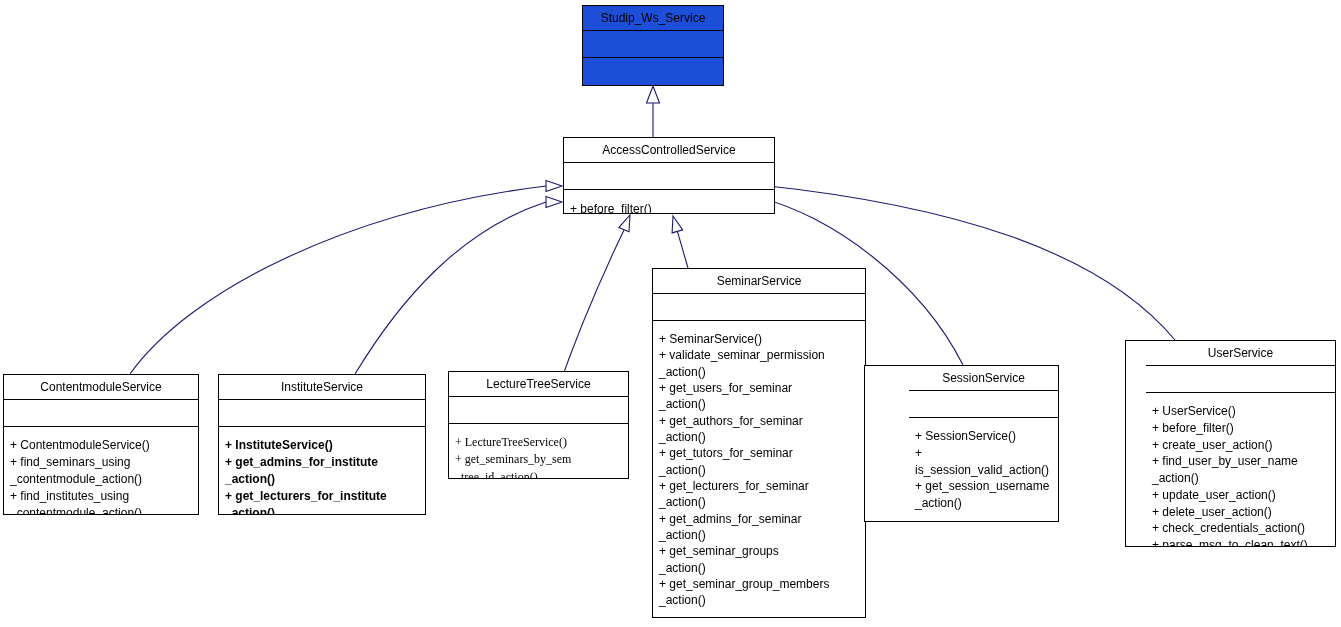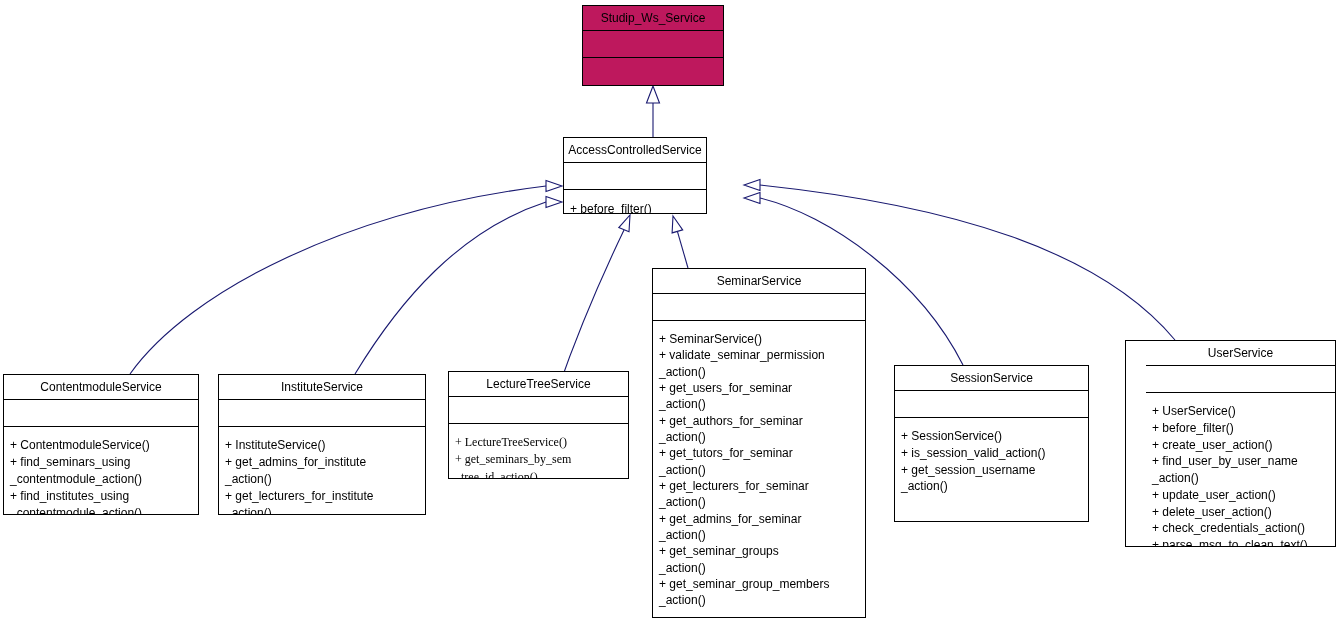--- a/index.html
+++ b/index.html
@@ -48,47 +48,47 @@
       <g>
         <path d="M 963,365 C 920,280 830,215 760,198" fill="none" stroke="#191970" stroke-width="1.1"></path>
         <polygon points="744,198 760,192.5 760,203.5" fill="#ffffff" stroke="#191970" stroke-width="1.1"></polygon>
       </g>
       <g>
         <path d="M 1175,340 C 1100,250 950,205 760,185" fill="none" stroke="#191970" stroke-width="1.1"></path>
         <polygon points="744,185 760,179.5 760,190.5" fill="#ffffff" stroke="#191970" stroke-width="1.1"></polygon>
       </g>
     </svg>
   <div id="boxes-layer">
-      <div class="class-box" style="left: 582px; top: 5px; width: 142px; height: 81px; border-color: rgb(0, 0, 0); background: #be185d; color: rgb(0, 0, 0);">
+      <div class="class-box" style="left: 582px; top: 5px; width: 142px; height: 81px; border-color: rgb(0, 0, 0); background: #1d4ed8; color: rgb(0, 0, 0);">
     <div class="c-title" style="border-color: rgb(0, 0, 0);">Studip_Ws_Service</div>
     <div class="c-attrs" style="border-color: rgb(0, 0, 0);"></div>
     <div class="c-methods"></div>
   </div>
-      <div class="class-box" style="left: 563px; top: 137px; width: 144px; height: 77px; border-color: rgb(0, 0, 0); background: rgb(255, 255, 255); color: rgb(0, 0, 0);">
+      <div class="class-box" style="left: 563px; top: 137px; width: 212px; height: 77px; border-color: rgb(0, 0, 0); background: rgb(255, 255, 255); color: rgb(0, 0, 0);">
     <div class="c-title" style="border-color: rgb(0, 0, 0);">AccessControlledService</div>
     <div class="c-attrs" style="border-color: rgb(0, 0, 0);"></div>
     <div class="c-methods" style="line-height: 19px;">
           <div class="method-line">+ before_filter()</div>
         </div>
   </div>
       <div class="class-box" style="left: 3px; top: 374px; width: 196px; height: 141px; border-color: rgb(0, 0, 0); background: rgb(255, 255, 255); color: rgb(0, 0, 0);">
     <div class="c-title" style="border-color: rgb(0, 0, 0);">ContentmoduleService</div>
     <div class="c-attrs" style="border-color: rgb(0, 0, 0);"></div>
     <div class="c-methods" style="line-height: 17px;">
           <div class="method-line">+ ContentmoduleService()</div>
           <div class="method-line">+ find_seminars_using
 _contentmodule_action()</div>
           <div class="method-line">+ find_institutes_using
 _contentmodule_action()</div>
         </div>
   </div>
       <div class="class-box" style="left: 218px; top: 374px; width: 208px; height: 141px; border-color: rgb(0, 0, 0); background: rgb(255, 255, 255); color: rgb(0, 0, 0);">
     <div class="c-title" style="border-color: rgb(0, 0, 0);">InstituteService</div>
     <div class="c-attrs" style="border-color: rgb(0, 0, 0);"></div>
-    <div class="c-methods" style="line-height: 17px;">
+    <div class="c-methods" style="line-height: 17px; font-weight: bold;">
           <div class="method-line">+ InstituteService()</div>
           <div class="method-line">+ get_admins_for_institute
 _action()</div>
           <div class="method-line">+ get_lecturers_for_institute
 _action()</div>
         </div>
   </div>
       <div class="class-box" style="left: 448px; top: 371px; width: 181px; height: 108px; border-color: rgb(0, 0, 0); background: rgb(255, 255, 255); color: rgb(0, 0, 0); justify-content: flex-end;">
     <div class="c-title" style="border-color: rgb(0, 0, 0);">LectureTreeService</div>
     <div class="c-attrs" style="border-color: rgb(0, 0, 0);"></div>
@@ -114,21 +114,21 @@
           <div class="method-line">+ get_lecturers_for_seminar
 _action()</div>
           <div class="method-line">+ get_admins_for_seminar
 _action()</div>
           <div class="method-line">+ get_seminar_groups
 _action()</div>
           <div class="method-line">+ get_seminar_group_members
 _action()</div>
         </div>
   </div>
-      <div class="class-box" style="left: 894px; top: 365px; width: 195px; height: 157px; border-color: rgb(0, 0, 0); background: rgb(255, 255, 255); color: rgb(0, 0, 0);">
+      <div class="class-box" style="left: 864px; top: 365px; width: 195px; height: 157px; border-color: rgb(0, 0, 0); background: rgb(255, 255, 255); color: rgb(0, 0, 0); padding-left: 44px;">
     <div class="c-title" style="border-color: rgb(0, 0, 0);">SessionService</div>
     <div class="c-attrs" style="border-color: rgb(0, 0, 0);"></div>
     <div class="c-methods" style="line-height: 16.8333px;">
           <div class="method-line">+ SessionService()</div>
           <div class="method-line">+ is_session_valid_action()</div>
           <div class="method-line">+ get_session_username
 _action()</div>
         </div>
   </div>
       <div class="class-box" style="left: 1125px; top: 340px; width: 211px; height: 207px; border-color: rgb(0, 0, 0); background: rgb(255, 255, 255); color: rgb(0, 0, 0); padding-left: 20px;">

